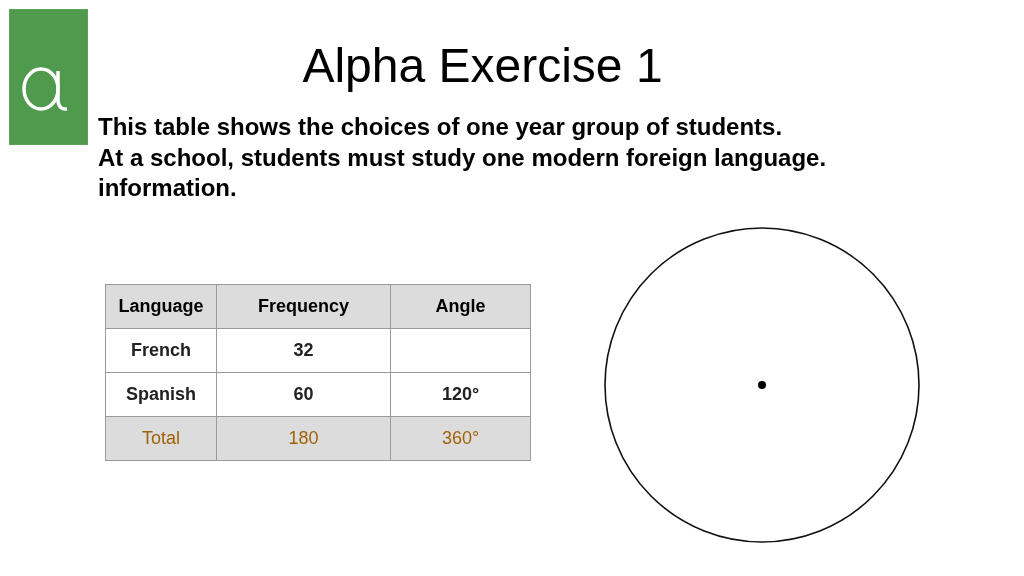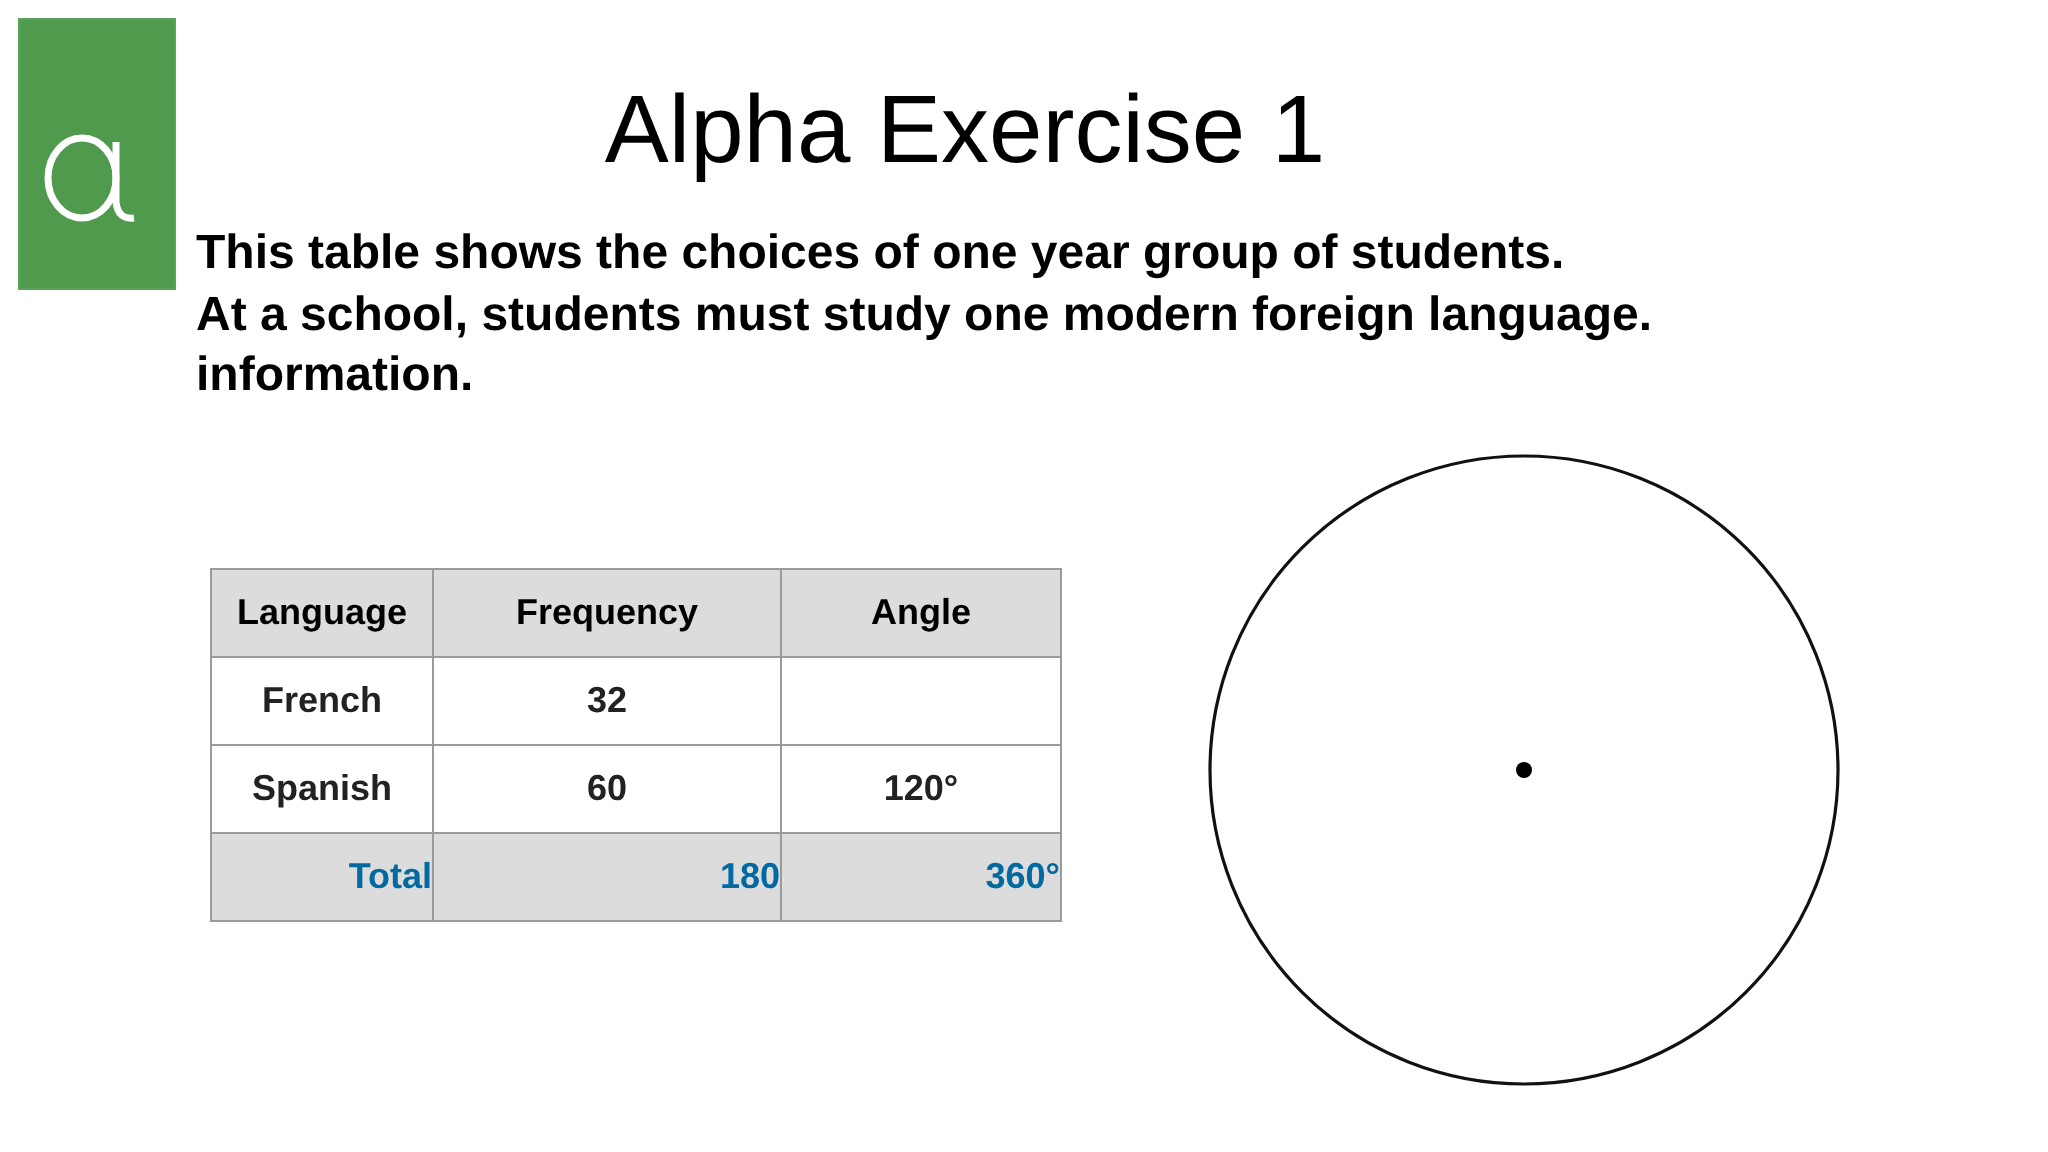--- a/index.html
+++ b/index.html
@@ -26,21 +26,21 @@
     table.data {
       position: absolute; left: 105px; top: 284px;
       border-collapse: collapse; font-size: 18px;
     }
     table.data td, table.data th {
       border: 1px solid #9a9a9a; height: 43px; padding: 0;
       text-align: center; vertical-align: middle;
     }
     table.data th { background: #dcdcdc; font-weight: bold; }
     table.data td { font-weight: bold; color: #222; }
-    table.data tr.total td { background: #dcdcdc; font-weight: bold; color: #0369a1; text-align: right; }
+    table.data tr.total td { background: #dcdcdc; font-weight: normal; color: #a16207; }
     .c1 { width: 110px; } .c2 { width: 173px; } .c3 { width: 139px; }
     .pie { position: absolute; left: 600px; top: 224px; }
   </style>
 </head>
 <body>
 
 <div class="logo">
   <svg width="79" height="136" viewBox="0 0 79 136">
     <ellipse cx="32" cy="80" rx="17" ry="20" fill="none" stroke="#ffffff" stroke-width="3.5"></ellipse>
     <path d="M49 62 L49 92 Q50 101 58 100" fill="none" stroke="#ffffff" stroke-width="3.5"></path>

